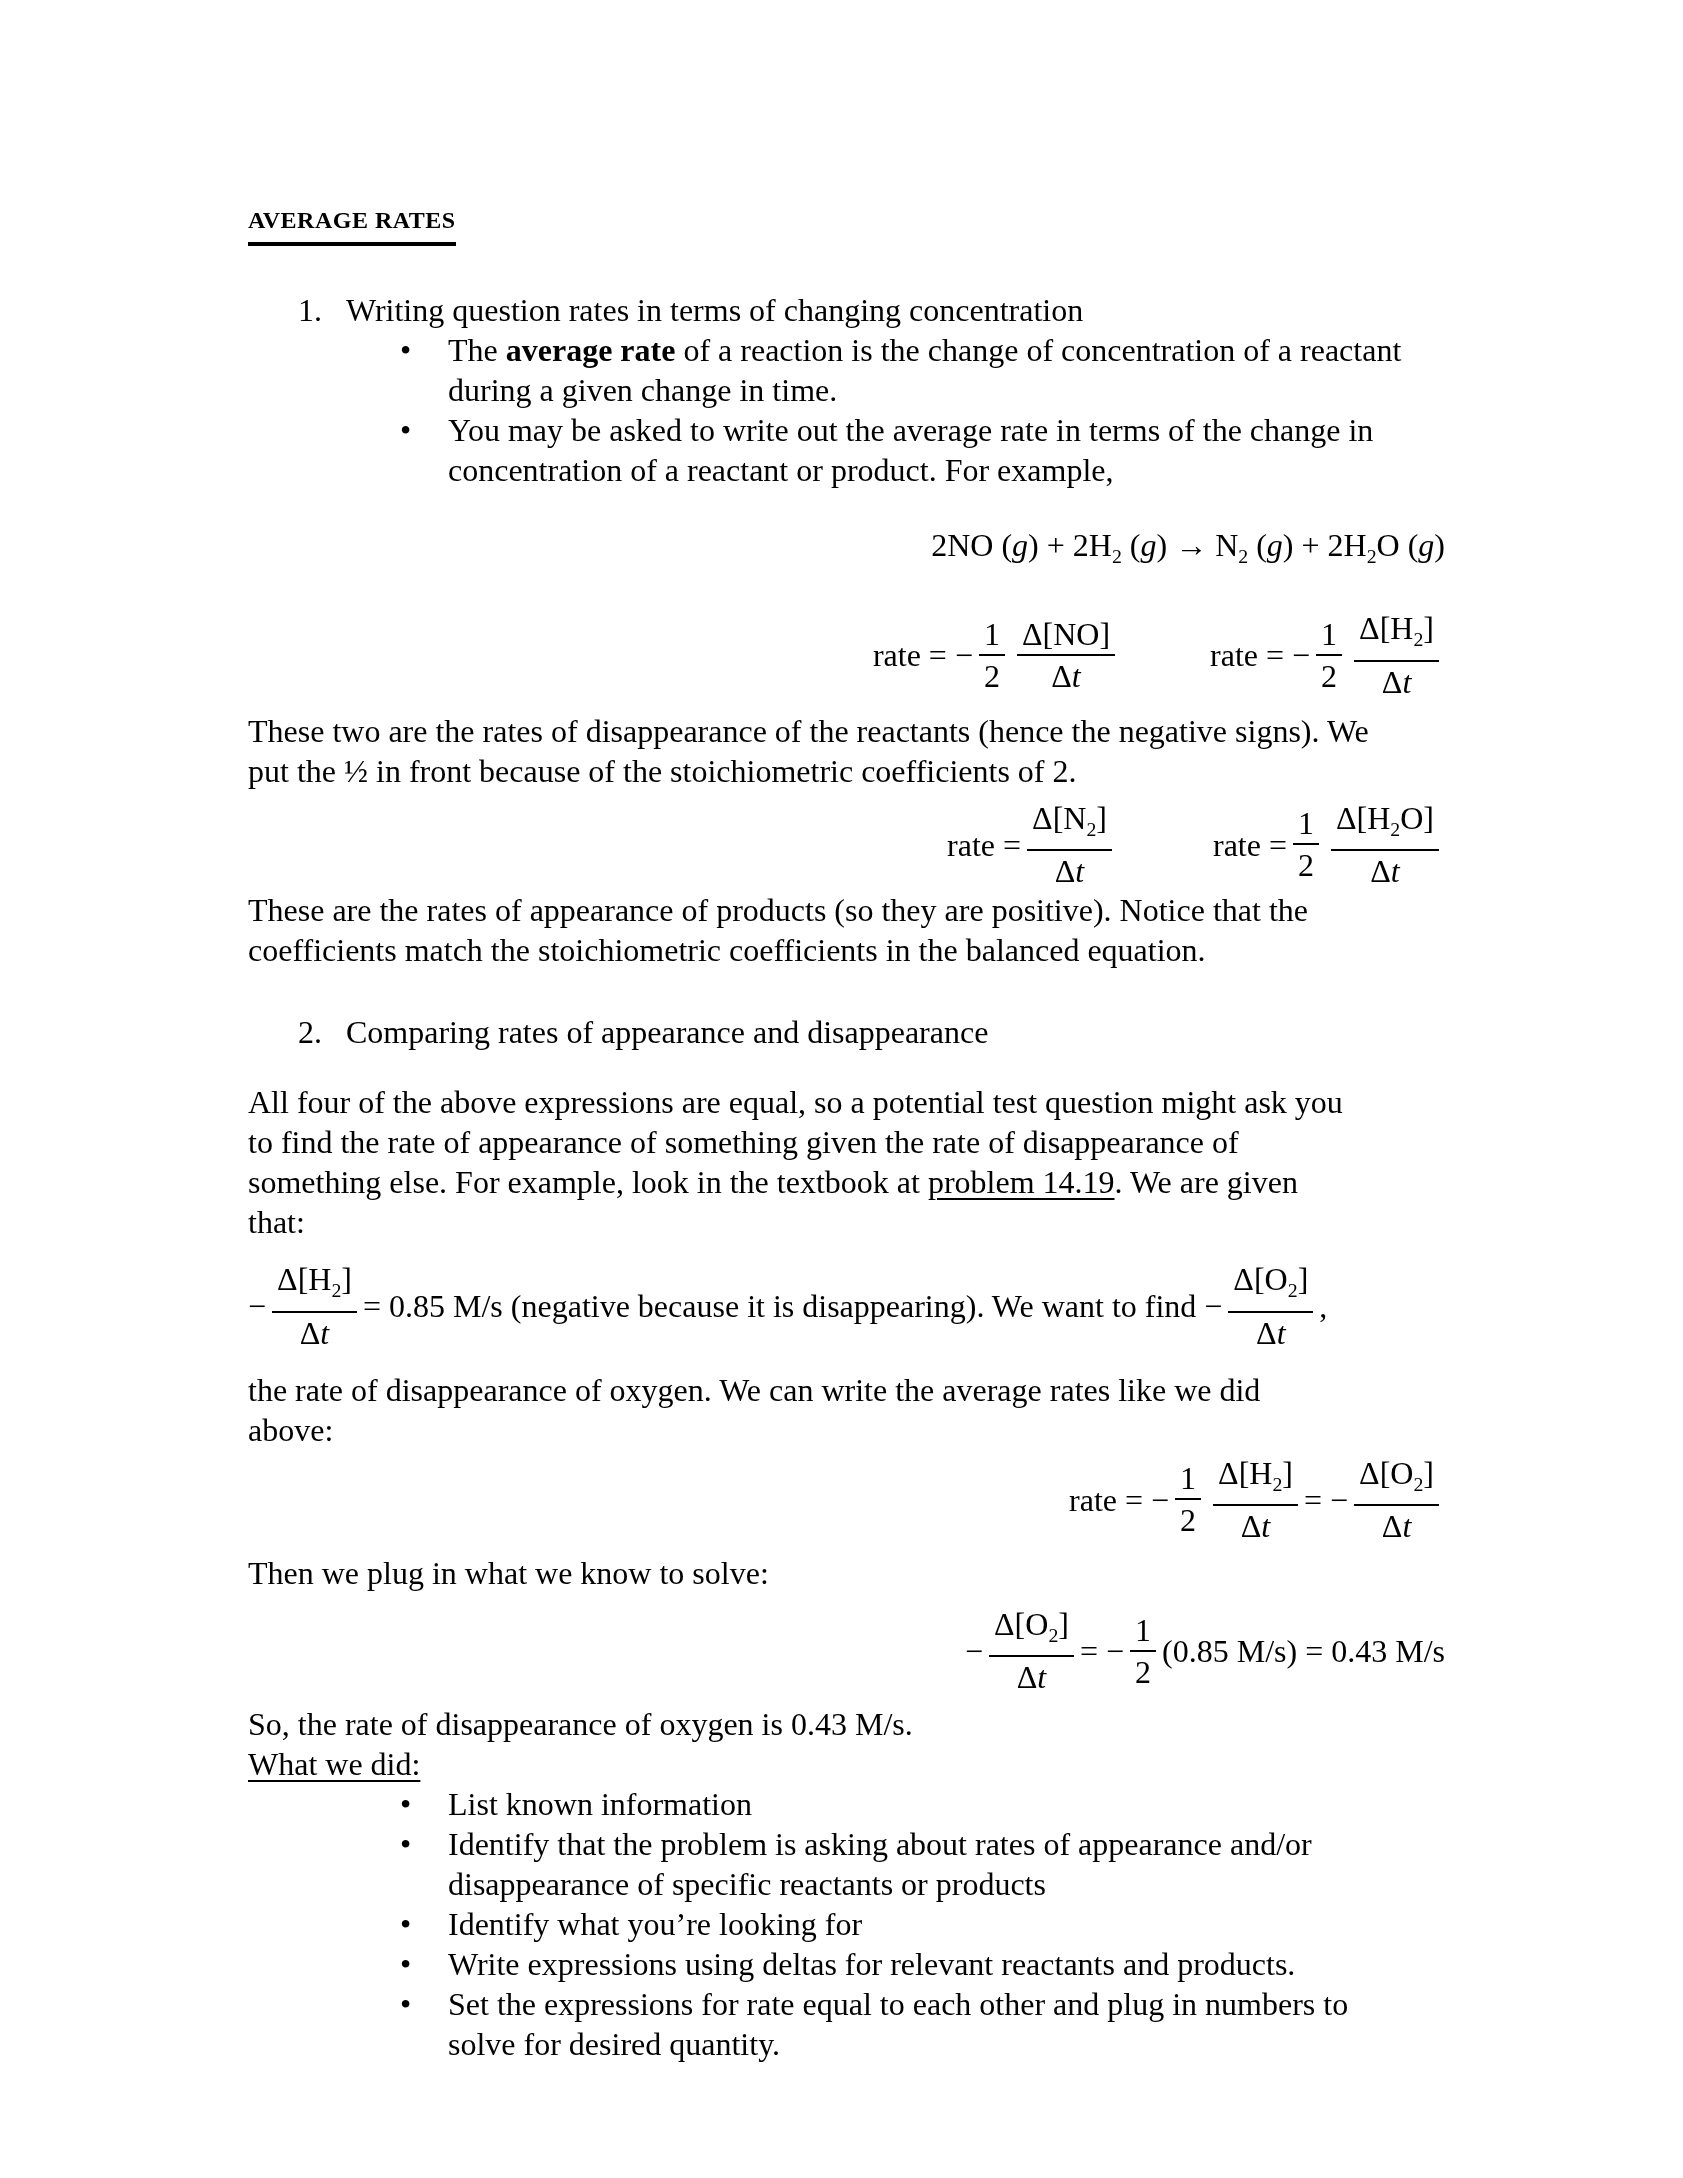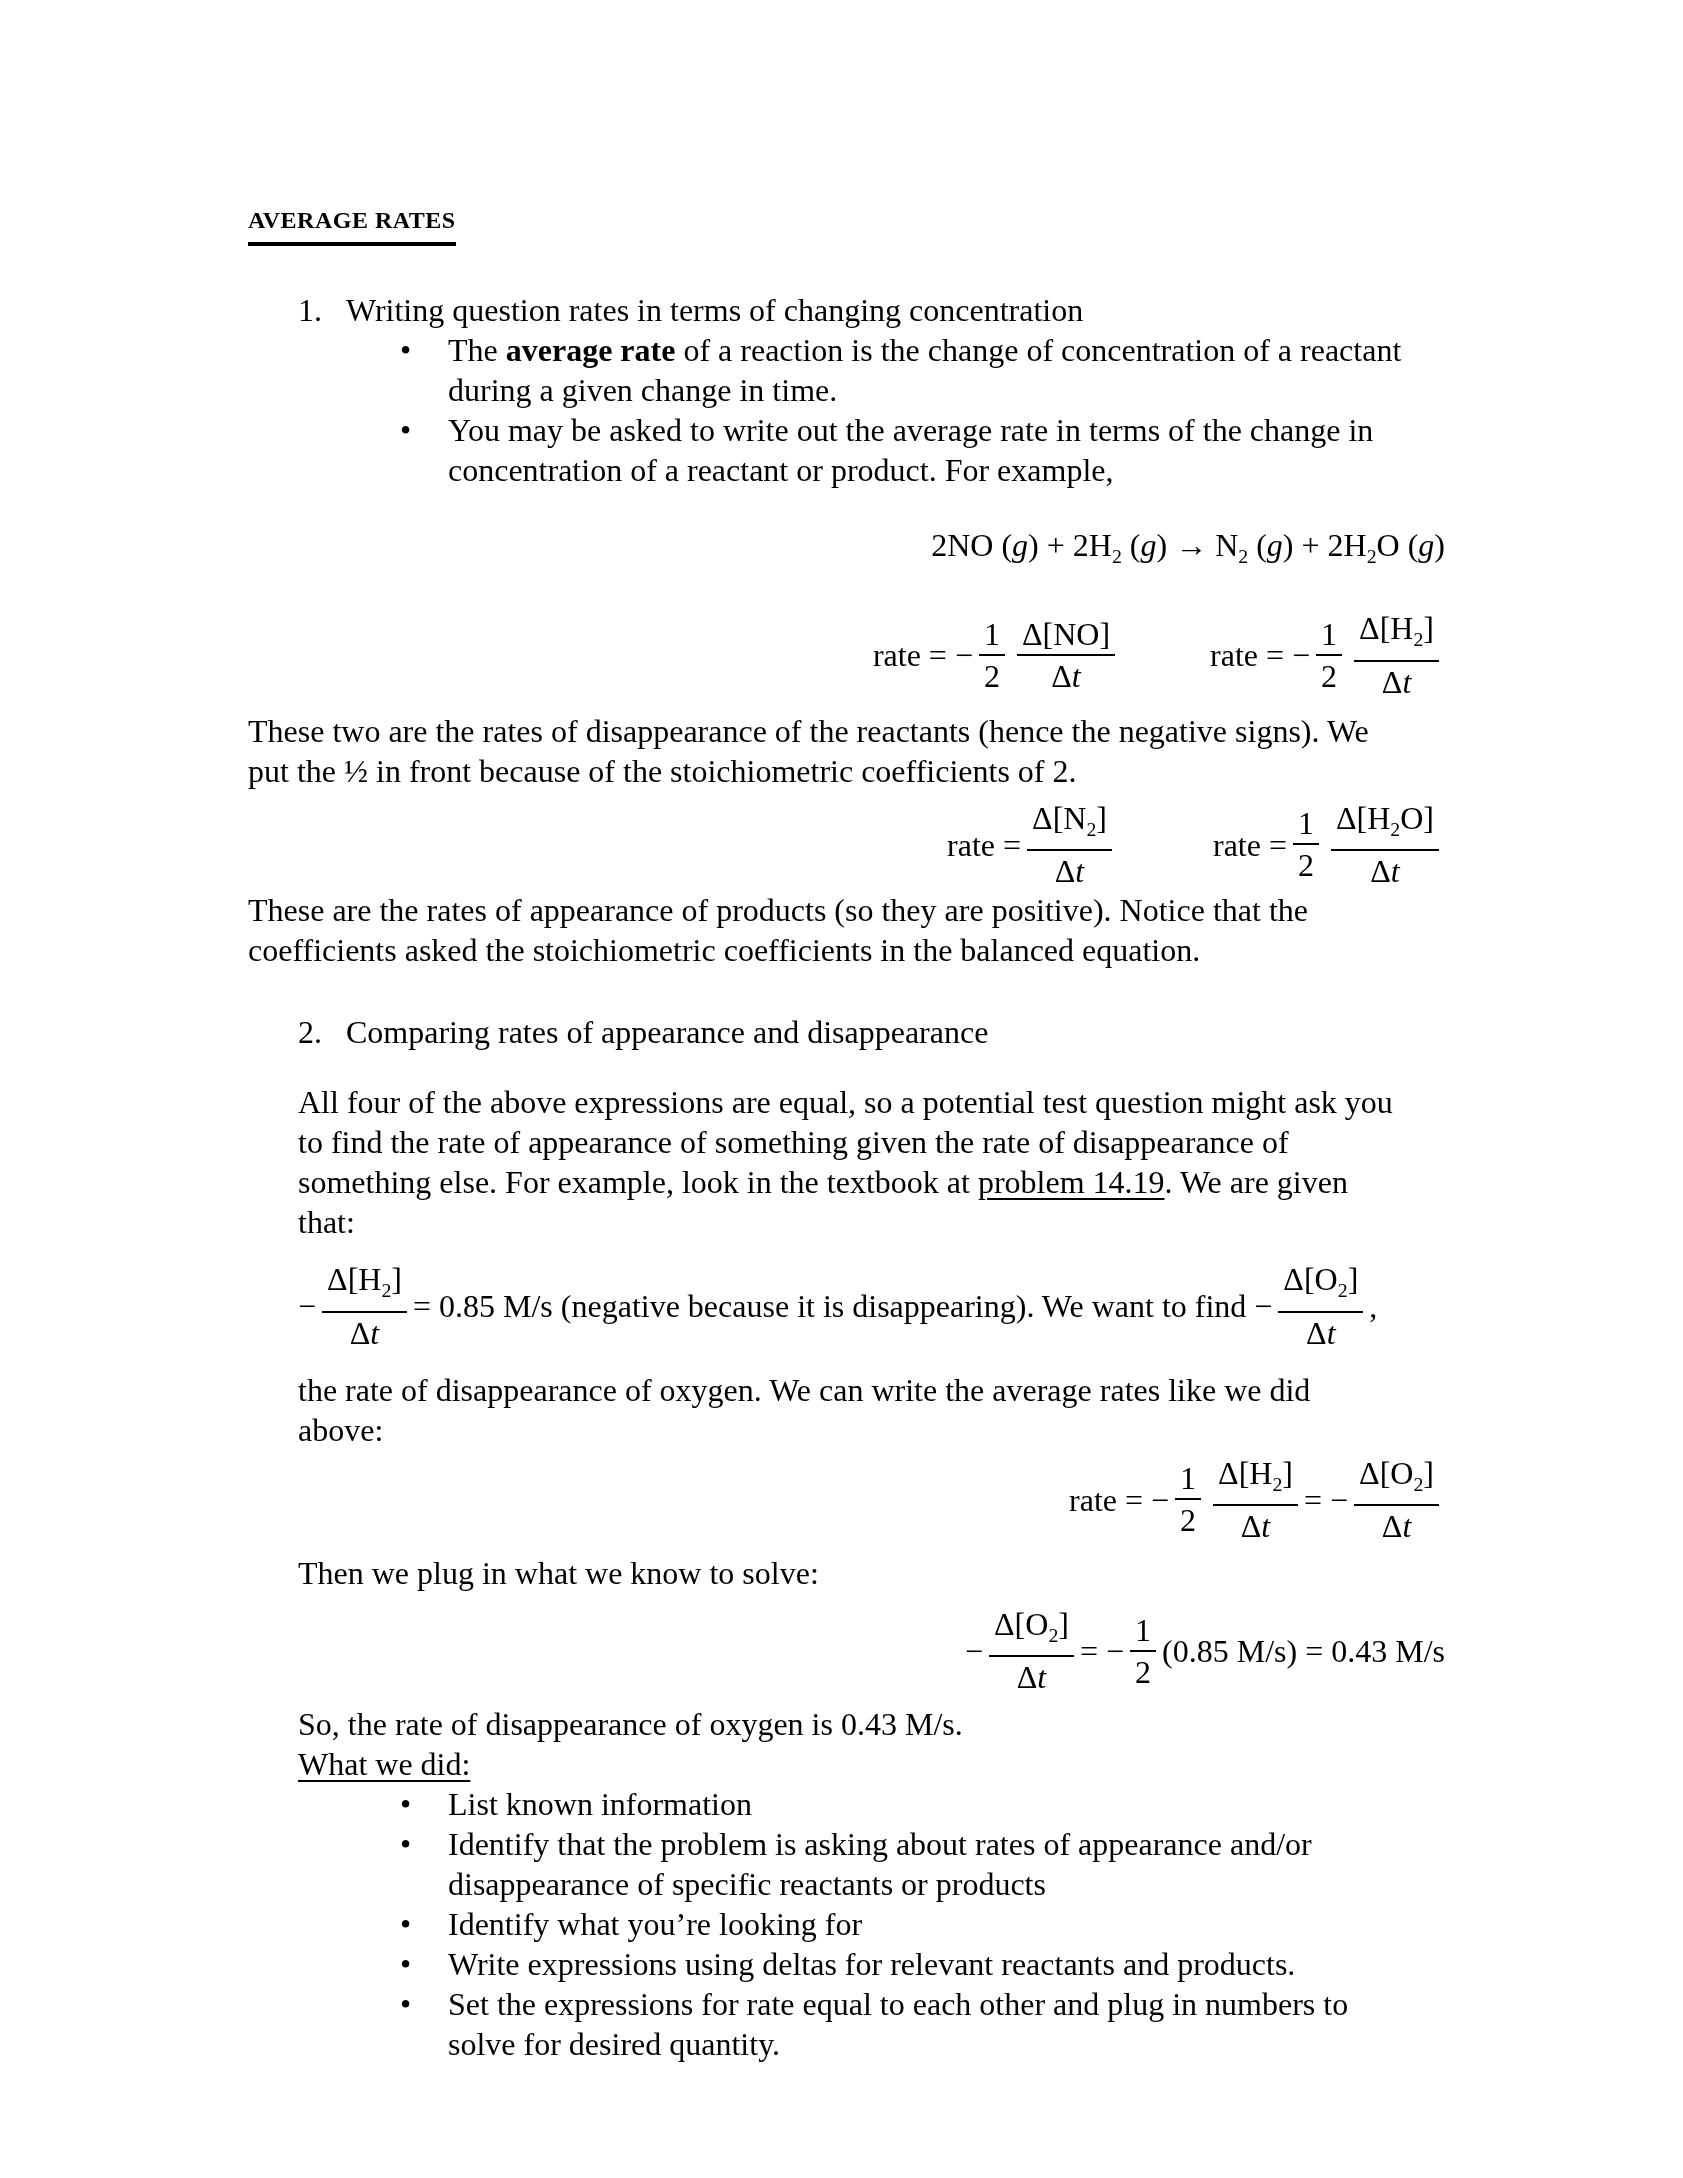--- a/index.html
+++ b/index.html
@@ -18,21 +18,21 @@
   }
 
   .numbered { display:flex; margin-left:50px; }
   .numbered .num { width:48px; flex:none; }
   .numbered .heading { flex:1; }
 
   .bullet-item { display:flex; margin-left:152px; }
   .bullet-item .marker { width:48px; flex:none; }
   .bullet-item .btext { flex:1; }
 
-  .indent1 { margin-left:50px; }
+  .indent1 { }
 
   .line { display:block; }
 
   .eq-center { text-align:right; }
   .chem-line { line-height:46px; margin-top:32px; }
 
   .eqrow { display:flex; justify-content:flex-end; align-items:center; }
   .eqrow-1 { margin-top:30px; gap:89px; }
   .eqrow-2 { margin-top:8px; gap:95px; }
   .eqrow-4 { margin-top:4px; }
@@ -110,21 +110,21 @@
     <span class="eq">
       <span class="etext">rate =</span><span class="frac"><span class="fn">Δ[N<sub>2</sub>]</span><span class="fd">Δ<i>t</i></span></span>
     </span>
     <span class="eq">
       <span class="etext">rate =</span><span class="frac"><span class="fn">1</span><span class="fd">2</span></span><span class="frac"><span class="fn">Δ[H<sub>2</sub>O]</span><span class="fd">Δ<i>t</i></span></span>
     </span>
   </div>
 
   <div class="para-p2">
     <span class="line">These are the rates of appearance of products (so they are positive). Notice that the</span>
-    <span class="line">coefficients asked the stoichiometric coefficients in the balanced equation.</span>
+    <span class="line">coefficients match the stoichiometric coefficients in the balanced equation.</span>
   </div>
 
   <div class="numbered item2">
     <span class="num">2.</span>
     <span class="heading">Comparing rates of appearance and disappearance</span>
   </div>
 
   <div class="indent1 para-p3">
     <span class="line">All four of the above expressions are equal, so a potential test question might ask you</span>
     <span class="line">to find the rate of appearance of something given the rate of disappearance of</span>

